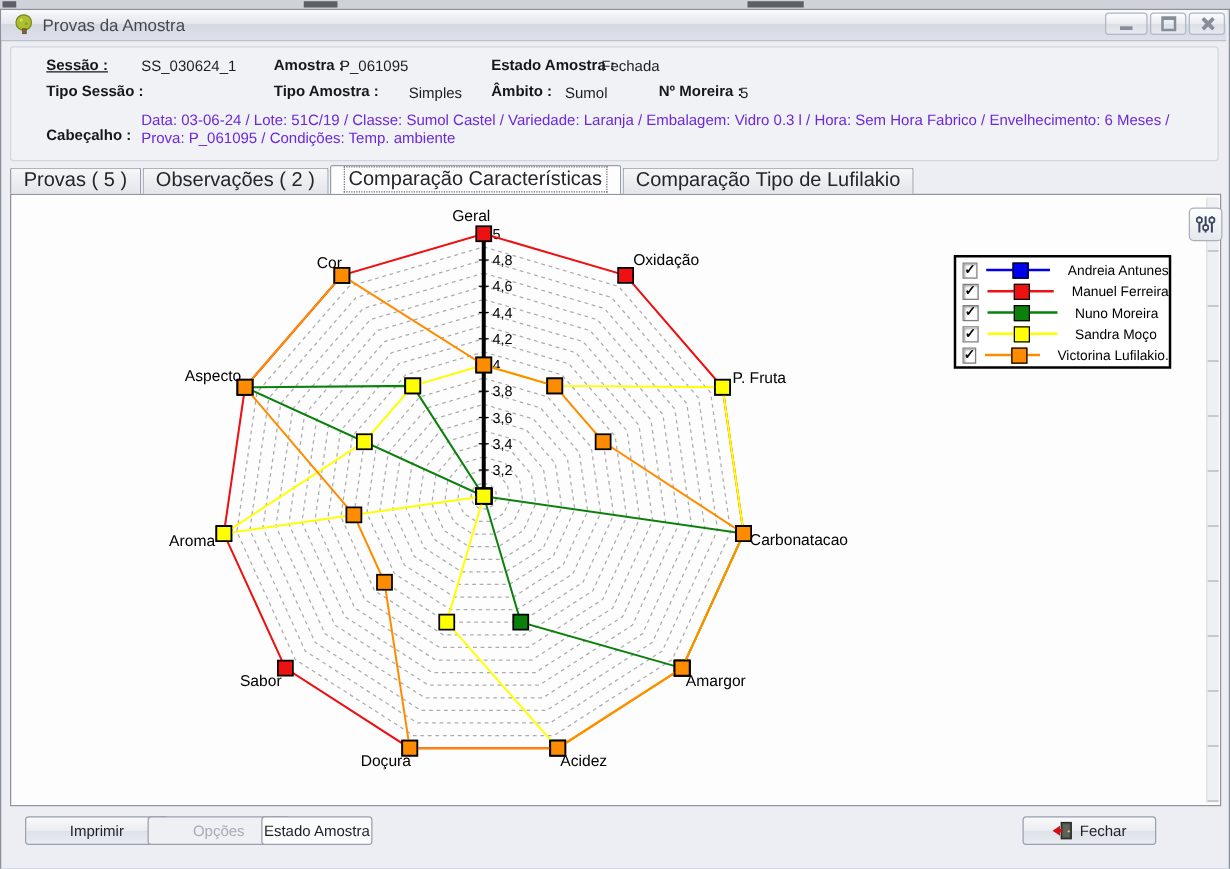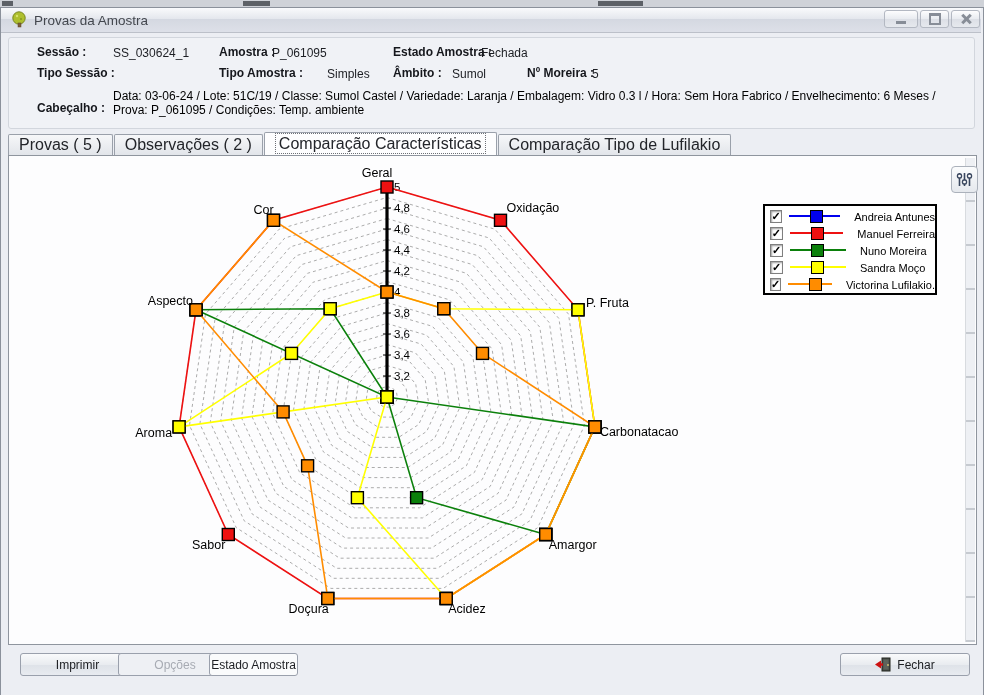--- a/index.html
+++ b/index.html
@@ -12,21 +12,21 @@
   .win-btn{position:absolute;top:10px;height:16px;border:1px solid #b3b8c2;border-radius:3px;background:linear-gradient(#fdfdfe,#e8ebf0 50%,#dcdfe6 51%,#e6e9ee);display:flex;align-items:center;justify-content:center;}
   .g-min{width:10px;height:3px;background:#878d97;margin-top:7px;}
   .g-max{width:8px;height:7px;border:2px solid #878d97;border-top-width:3px;}
   .g-close{position:relative;width:10px;height:10px;}
   .g-close:before,.g-close:after{content:"";position:absolute;left:4px;top:-1px;width:3px;height:12px;background:#878d97;}
   .g-close:before{transform:rotate(45deg);}
   .g-close:after{transform:rotate(-45deg);}
   .header-panel{position:absolute;left:8px;top:37px;width:965px;height:90px;background:#f0f2f6;border:1px solid #d2d6dd;border-radius:3px;}
   .hl{position:absolute;font-size:12px;font-weight:bold;color:#15171c;white-space:nowrap;}
   .hv{position:absolute;font-size:12px;color:#1c1e23;white-space:nowrap;}
-  .hv-wrap{position:absolute;font-size:12px;color:#000000;width:830px;line-height:13.5px;}
+  .hv-wrap{position:absolute;font-size:12px;color:#6d28d9;width:830px;line-height:13.5px;}
   .tabs{position:absolute;left:8px;top:133px;height:22px;display:flex;align-items:flex-end;z-index:3;}
   .tab{height:20px;line-height:20px;padding:0 10px;font-size:16px;color:#23252a;background:linear-gradient(#f6f7f9,#e2e5ea);border:1px solid #9aa0aa;border-bottom:none;border-radius:2px 2px 0 0;margin-right:1px;white-space:nowrap;}
   .tab.active{height:22px;line-height:22px;background:#fdfdfe;position:relative;z-index:4;}
   .tab.active .focus{border:1px dotted #6c6f75;padding:1px 3px;}
   .content-panel{position:absolute;left:8px;top:155px;width:969px;height:490px;background:#fdfdfe;border:1px solid #8f959e;box-sizing:border-box;z-index:0;}
   .right-ruler{position:absolute;left:965px;top:158px;width:9px;height:484px;background:repeating-linear-gradient(#eef0f4 0 42px,#c6cad0 42px 44px);border-left:1px solid #d8dbdf;z-index:1;}
   #chart-svg{position:absolute;left:0;top:0;z-index:1;pointer-events:none;}
   .tool-btn{position:absolute;left:951px;top:166px;width:25px;height:25px;border:1px solid #abb1bb;border-radius:4px;background:linear-gradient(#fbfcfd,#e5e8ed);z-index:2;display:flex;align-items:center;justify-content:center;}
   .legend{position:absolute;left:763px;top:204px;width:174px;height:91px;background:#fff;border:2px solid #000;box-sizing:border-box;padding-top:2px;z-index:2;}
   .legend-row{height:17px;display:flex;align-items:center;padding-left:5px;}
@@ -61,21 +61,21 @@
       <div class="g-min"></div>
     </div>
   <div class="win-btn" style="left:920px;width:27px;z-index:5;">
       <div class="g-max"></div>
     </div>
   <div class="win-btn" style="left:951px;width:27px;z-index:5;">
       <div class="g-close"></div>
     </div>
 
   <div class="header-panel"></div>
-  <span class="hl" style="left:37px;top:45px;">Sessão :</span>
+  <span class="hl" style="left:37px;top:45px;text-decoration:underline;">Sessão :</span>
   <span class="hv" style="left:113px;top:46px;">SS_030624_1</span>
   <span class="hl" style="left:219px;top:45px;">Amostra :</span>
   <span class="hv" style="left:272px;top:46px;">P_061095</span>
   <span class="hl" style="left:393px;top:45px;">Estado Amostra :</span>
   <span class="hv" style="left:481px;top:46px;">Fechada</span>
   <span class="hl" style="left:37px;top:66px;">Tipo Sessão :</span>
   <span class="hv" style="left:113px;top:67px;"></span>
   <span class="hl" style="left:219px;top:66px;">Tipo Amostra :</span>
   <span class="hv" style="left:327px;top:67px;">Simples</span>
   <span class="hl" style="left:393px;top:66px;">Âmbito :</span>
@@ -275,21 +275,21 @@
           <div class="ln" style="background: rgb(255, 140, 0);"></div>
           <div class="sq" style="background: rgb(255, 140, 0);"></div>
         </div>
         <span class="legend-label">Victorina Lufilakio.</span>
       </div>
     </div>
 
   <div class="btn" style="left:20px;width:115px;">Imprimir</div>
   <div class="btn disabled" style="left:118px;width:114px;">Opções</div>
   <div class="btn" style="left:209px;width:89px;background:#fafbfc;">Estado Amostra</div>
-  <div class="btn" style="left:840px;width:130px;">
+  <div class="btn" style="left:818px;width:107px;">
     <svg width="16" height="15" viewBox="0 0 16 15" style="margin-right:6px;">
       <rect x="7" y="1" width="8" height="13" fill="#4a4f48" stroke="#23251f" stroke-width="1"></rect>
       <rect x="8.5" y="2.5" width="5" height="10" fill="#5d635b"></rect>
       <circle cx="13" cy="8" r="0.9" fill="#d9c87a"></circle>
       <polygon points="0,7.5 6,3.5 6,11.5" fill="#cc1111"></polygon>
       <rect x="4" y="6.3" width="4" height="2.4" fill="#cc1111"></rect>
     </svg>
     <span>Fechar</span>
   </div>
 </div>

